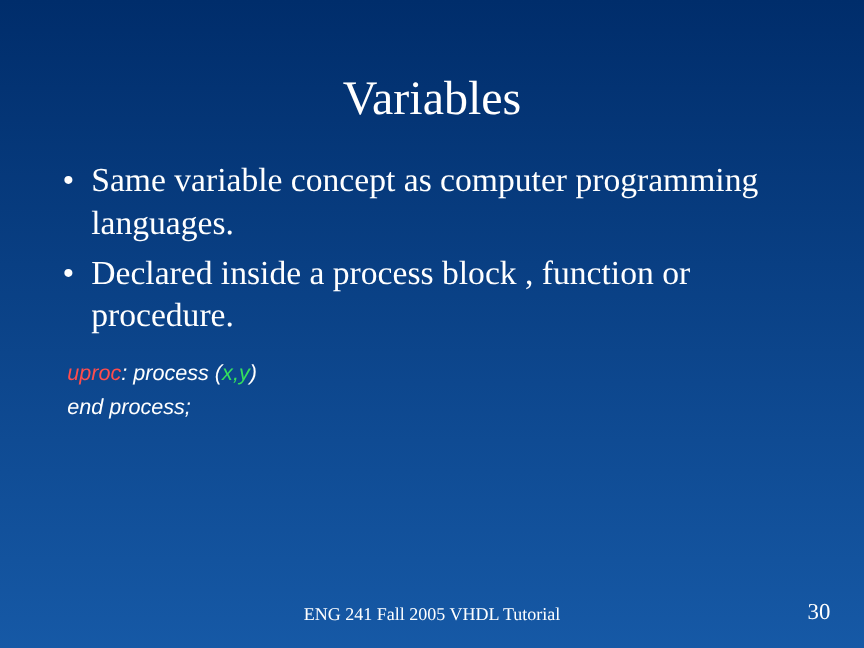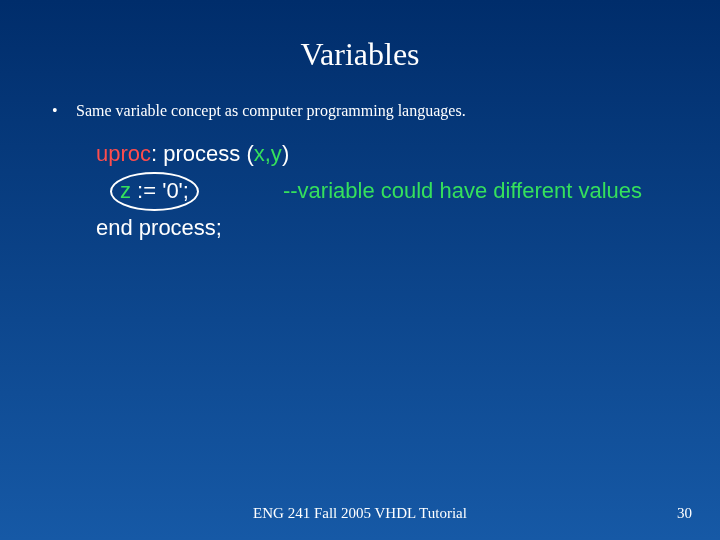--- a/index.html
+++ b/index.html
@@ -6,40 +6,41 @@
   html, body { width: 720px; height: 540px; }
   body {
     background: linear-gradient(to bottom, #002d6b 0%, #1659a6 100%);
     color: #ffffff;
     font-family: "Times New Roman", Times, serif;
     position: relative;
     overflow: hidden;
   }
   .title {
     text-align: center;
-    font-size: 32px;
+    font-size: 40px;
     font-weight: normal;
-    padding-top: 36px;
+    padding-top: 58px;
     padding-bottom: 28px;
     color: #ffffff;
   }
   .bullets {
     padding-left: 46px;
     padding-right: 40px;
-    font-size: 16px;
+    font-size: 28px;
     line-height: 1.28;
   }
   .bullets li { margin-bottom: 6px; list-style: none; position: relative; padding-left: 30px; }
   .bullets li::before { content: "•"; position: absolute; left: 6px; top: 0; }
   .code-block {
     font-family: Arial, "Helvetica Neue", Helvetica, sans-serif;
-    font-size: 22px;
+    font-size: 18px;
     line-height: 1.55;
-    padding-left: 96px;
+    padding-left: 56px;
     padding-top: 10px;
+    font-style: italic;
   }
   .code-line { white-space: pre; }
   .kw-red { color: #ff4d4d; }
   .kw-green { color: #35e05c; }
   .comment { color: #35e05c; padding-left: 84px; }
   .circled {
     display: inline-block;
     border: 2px solid #ffffff;
     border-radius: 50% / 50%;
     padding: 0 8px 1px 8px;
@@ -51,33 +52,33 @@
     left: 0;
     width: 100%;
     font-size: 15px;
     text-align: center;
     color: #ffffff;
   }
   .page-num {
     position: absolute;
     bottom: 18px;
     right: 28px;
-    font-size: 15px;
+    font-size: 19px;
     color: #ffffff;
   }
 </style>
 </head>
 <body>
 
 <h1 class="title">Variables</h1>
 
 <ul class="bullets">
   <li>Same variable concept as computer programming languages.</li>
+  <li>Declared inside a process block , function or procedure.</li>
 </ul>
 
 <div class="code-block">
   <div class="code-line"><span class="kw-red">uproc</span><span>: process (</span><span class="kw-green">x,y</span><span>)</span></div>
-  <div class="code-line"><span class="circled"><span class="kw-green">z</span><span> := '0';</span></span><span class="comment">--variable could have different values</span></div>
   <div class="code-line">end process;</div>
 </div>
 
 <div class="footer">ENG 241 Fall 2005 VHDL Tutorial</div>
 <div class="page-num">30</div>
 
 </body></html>

